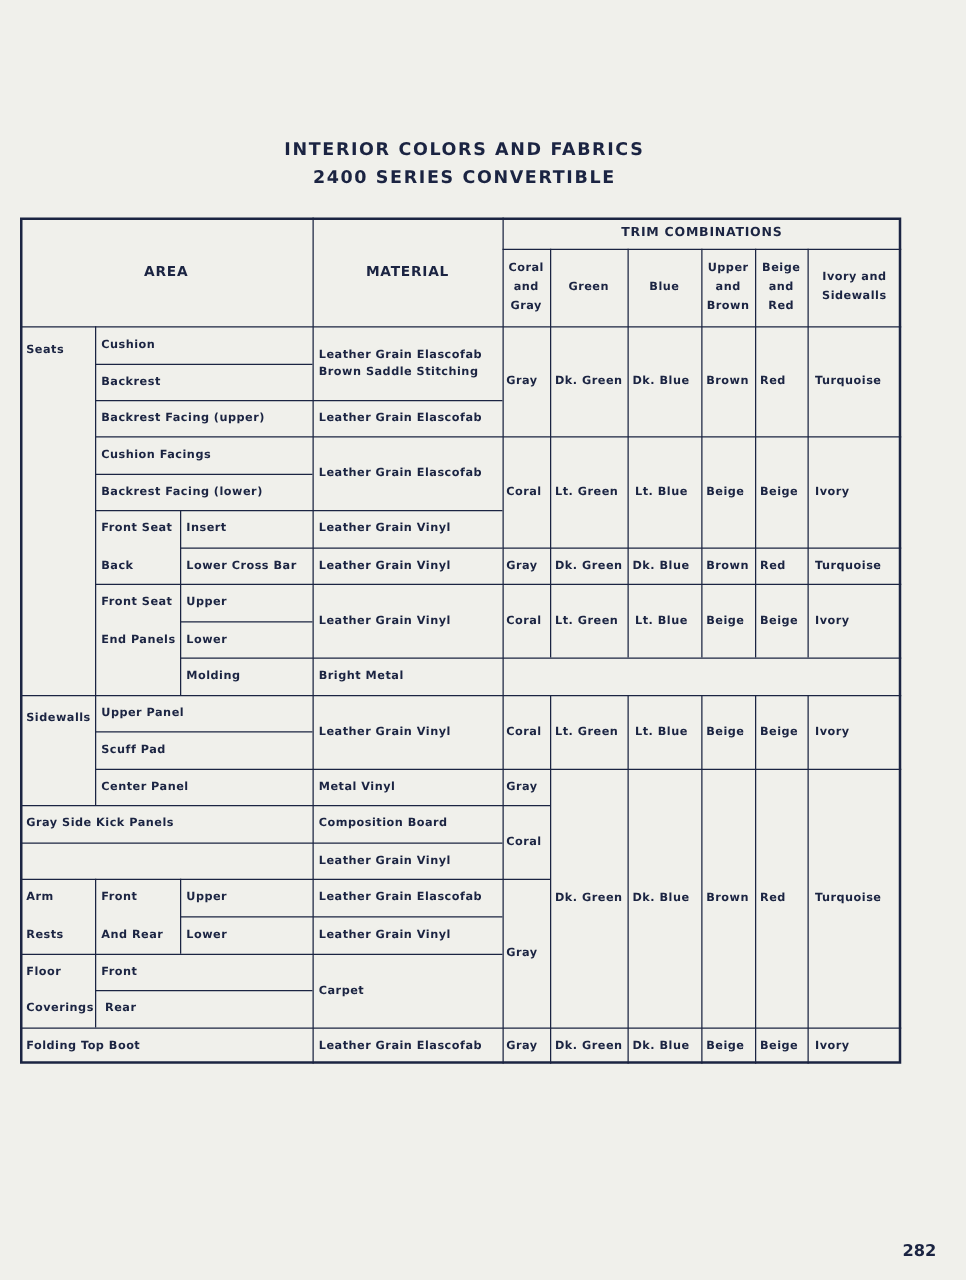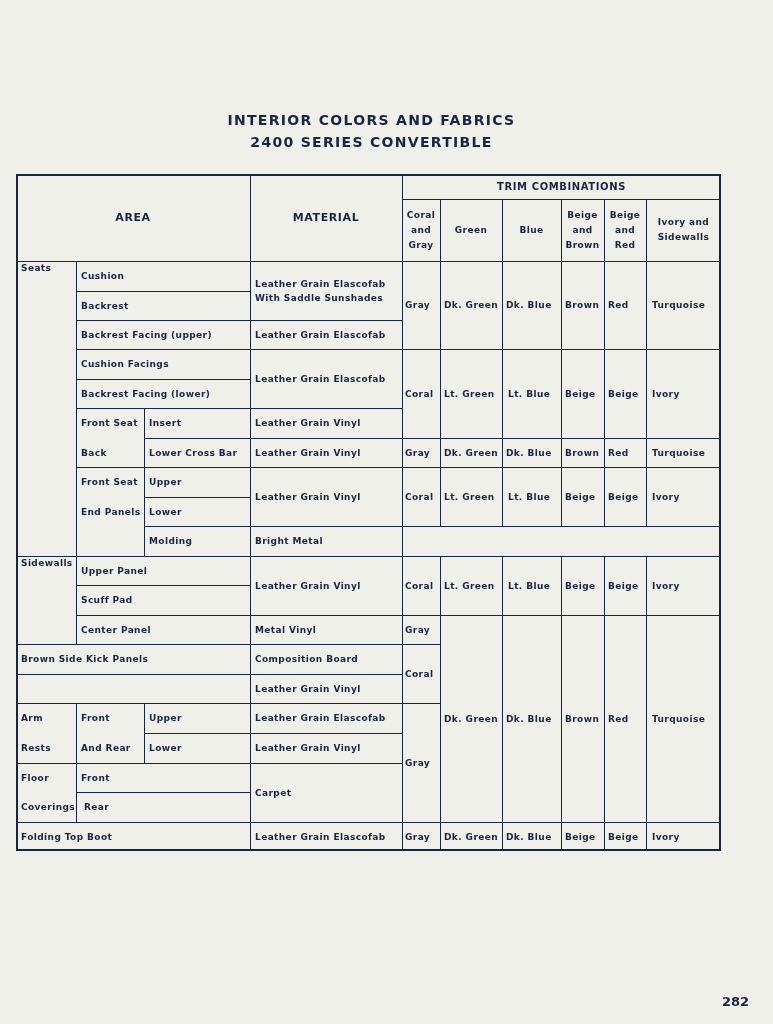--- a/index.html
+++ b/index.html
@@ -16,21 +16,21 @@
   #t1 { top:112px; left:-15px; }
   #t2 { top:134px; left:-15px; }
   .grid { position:absolute; left:0; top:0; width:773px; height:1024px; }
   .cell {
     position:absolute; box-sizing:border-box;
     display:flex; align-items:center;
     font-size:9px; font-weight:bold; letter-spacing:0.4px; line-height:14px;
     padding-left:5px; white-space:nowrap;
   }
   .cell.center { justify-content:center; text-align:center; padding-left:0; }
-  .cell.top { align-items:flex-start; padding-top:9px; }
+  .cell.top { align-items:flex-start; padding-top:9px;margin-top:12px; }
   .cell.hdr { font-size:11px; letter-spacing:0.6px; }
   .cell.sub { font-size:9px; line-height:15px; }
   .hl { position:absolute; height:0; border-top:1.4px solid #1b2442; }
   .vl { position:absolute; width:0; border-left:1.4px solid #1b2442; }
   .frame { position:absolute; left:16px; top:174px; width:705px; height:677px; box-sizing:border-box; border:2px solid #1b2442; }
   .pagenum { position:absolute; left:722px; top:994px; font-weight:bold; font-size:13px; }
 </style>
 </head>
 <body>
 
@@ -84,21 +84,21 @@
   <div class="vl" style="left:144px;top:408px;height:148px"></div>
   <div class="vl" style="left:76px;top:703px;height:119px"></div>
   <div class="vl" style="left:144px;top:703px;height:60px"></div>
 
   <div class="cell center hdr" style="left:16px;top:174px;width:234px;height:87px">AREA</div>
   <div class="cell center hdr" style="left:250px;top:174px;width:152px;height:87px">MATERIAL</div>
   <div class="cell center hdr" style="left:402px;top:174px;width:319px;height:25px;font-size:10px">TRIM COMBINATIONS</div>
   <div class="cell center sub" style="left:402px;top:199px;width:38px;height:62px;white-space:normal;padding:0 2px">Coral and Gray</div>
   <div class="cell center sub" style="left:440px;top:199px;width:62px;height:62px">Green</div>
   <div class="cell center sub" style="left:502px;top:199px;width:59px;height:62px">Blue</div>
-  <div class="cell center sub" style="left:561px;top:199px;width:43px;height:62px;white-space:normal;padding:0 3px">Beige and Brown</div>
+  <div class="cell center sub" style="left:561px;top:199px;width:43px;height:62px;white-space:normal;padding:0 3px">Upper and Brown</div>
   <div class="cell center sub" style="left:604px;top:199px;width:42px;height:62px;white-space:normal;padding:0 4px">Beige and Red</div>
   <div class="cell center sub" style="left:646px;top:199px;width:75px;height:62px;white-space:normal;padding:0 8px">Ivory and Sidewalls</div>
 
   <div class="cell top" style="left:16px;top:261px;width:60px;height:30px;padding-top:0">Seats</div>
   <div class="cell" style="left:76px;top:261px;width:174px;height:30px">Cushion</div>
   <div class="cell" style="left:76px;top:291px;width:174px;height:29px">Backrest</div>
   <div class="cell" style="left:76px;top:320px;width:174px;height:29px">Backrest Facing (upper)</div>
   <div class="cell" style="left:76px;top:349px;width:174px;height:30px">Cushion Facings</div>
   <div class="cell" style="left:76px;top:379px;width:174px;height:29px">Backrest Facing (lower)</div>
   <div class="cell" style="left:76px;top:408px;width:68px;height:30px">Front Seat</div>
@@ -108,38 +108,38 @@
   <div class="cell" style="left:76px;top:467px;width:68px;height:30px">Front Seat</div>
   <div class="cell" style="left:76px;top:497px;width:68px;height:29px">End Panels</div>
   <div class="cell" style="left:144px;top:467px;width:106px;height:30px">Upper</div>
   <div class="cell" style="left:144px;top:497px;width:106px;height:29px">Lower</div>
   <div class="cell" style="left:144px;top:526px;width:106px;height:30px">Molding</div>
 
   <div class="cell top" style="left:16px;top:556px;width:60px;height:29px;padding-top:0">Sidewalls</div>
   <div class="cell" style="left:76px;top:556px;width:174px;height:29px">Upper Panel</div>
   <div class="cell" style="left:76px;top:585px;width:174px;height:30px">Scuff Pad</div>
   <div class="cell" style="left:76px;top:615px;width:174px;height:29px">Center Panel</div>
-  <div class="cell" style="left:16px;top:644px;width:234px;height:30px">Brown Side Kick Panels</div>
+  <div class="cell" style="left:16px;top:644px;width:234px;height:30px">Gray Side Kick Panels</div>
 
   <div class="cell" style="left:16px;top:703px;width:60px;height:30px">Arm</div>
   <div class="cell" style="left:16px;top:733px;width:60px;height:30px">Rests</div>
   <div class="cell" style="left:76px;top:703px;width:68px;height:30px">Front</div>
   <div class="cell" style="left:76px;top:733px;width:68px;height:30px">And Rear</div>
   <div class="cell" style="left:144px;top:703px;width:106px;height:30px">Upper</div>
   <div class="cell" style="left:144px;top:733px;width:106px;height:30px">Lower</div>
 
   <div class="cell" style="left:16px;top:763px;width:60px;height:29px">Floor</div>
   <div class="cell" style="left:16px;top:792px;width:60px;height:30px">Coverings</div>
   <div class="cell" style="left:76px;top:763px;width:174px;height:29px">Front</div>
   <div class="cell" style="left:76px;top:792px;width:174px;height:30px;padding-left:8px">Rear</div>
   <div class="cell" style="left:16px;top:822px;width:234px;height:29px">Folding Top Boot</div>
 
   <div class="cell" style="left:250px;top:261px;width:152px;height:59px;flex-direction:column;align-items:flex-start;justify-content:center">
     <span>Leather Grain Elascofab</span>
-    <span>With Saddle Sunshades</span>
+    <span>Brown Saddle Stitching</span>
   </div>
   <div class="cell" style="left:250px;top:320px;width:152px;height:29px">Leather Grain Elascofab</div>
   <div class="cell" style="left:250px;top:349px;width:152px;height:59px">Leather Grain Elascofab</div>
   <div class="cell" style="left:250px;top:408px;width:152px;height:30px">Leather Grain Vinyl</div>
   <div class="cell" style="left:250px;top:438px;width:152px;height:29px">Leather Grain Vinyl</div>
   <div class="cell" style="left:250px;top:467px;width:152px;height:59px">Leather Grain Vinyl</div>
   <div class="cell" style="left:250px;top:526px;width:152px;height:30px">Bright Metal</div>
   <div class="cell" style="left:250px;top:556px;width:152px;height:59px">Leather Grain Vinyl</div>
   <div class="cell" style="left:250px;top:615px;width:152px;height:29px">Metal Vinyl</div>
   <div class="cell" style="left:250px;top:644px;width:152px;height:30px">Composition Board</div>

